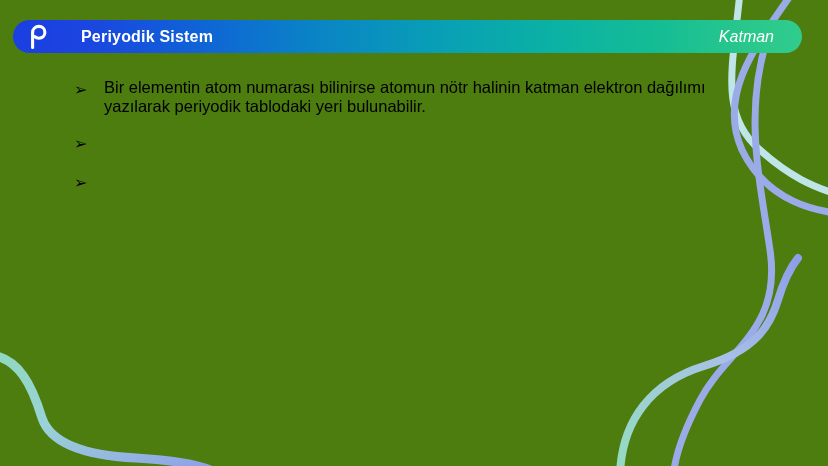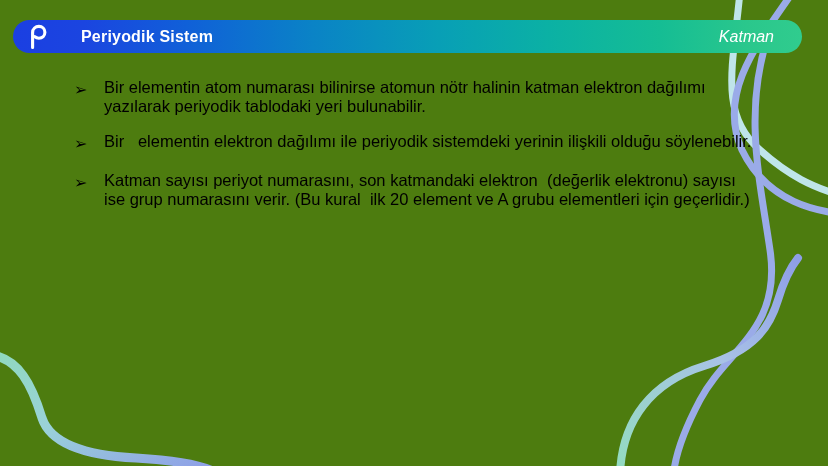--- a/index.html
+++ b/index.html
@@ -154,22 +154,20 @@
 
   <div id="content">
 
     <div class="bullet-row">
       <span class="bullet-mark">➢</span>
       <span class="bullet-text">Bir elementin atom numarası bilinirse atomun nötr halinin katman elektron dağılımı yazılarak periyodik tablodaki yeri bulunabilir.</span>
     </div>
 
     <div class="bullet-row">
       <span class="bullet-mark">➢</span>
-      <span class="bullet-text">Bir   elementin elektron dağılımı ile periyodik sistemdeki yerinin ilişkili olduğu söylenebilir.</span>
     </div>
 
     <div class="bullet-row">
       <span class="bullet-mark">➢</span>
-      <span class="bullet-text">Katman sayısı periyot numarasını, son katmandaki elektron  (değerlik elektronu) sayısı ise grup numarasını verir. (Bu kural  ilk 20 element ve A grubu elementleri için geçerlidir.)</span>
     </div>
 
   </div>
 </div>
 
 </body></html>

